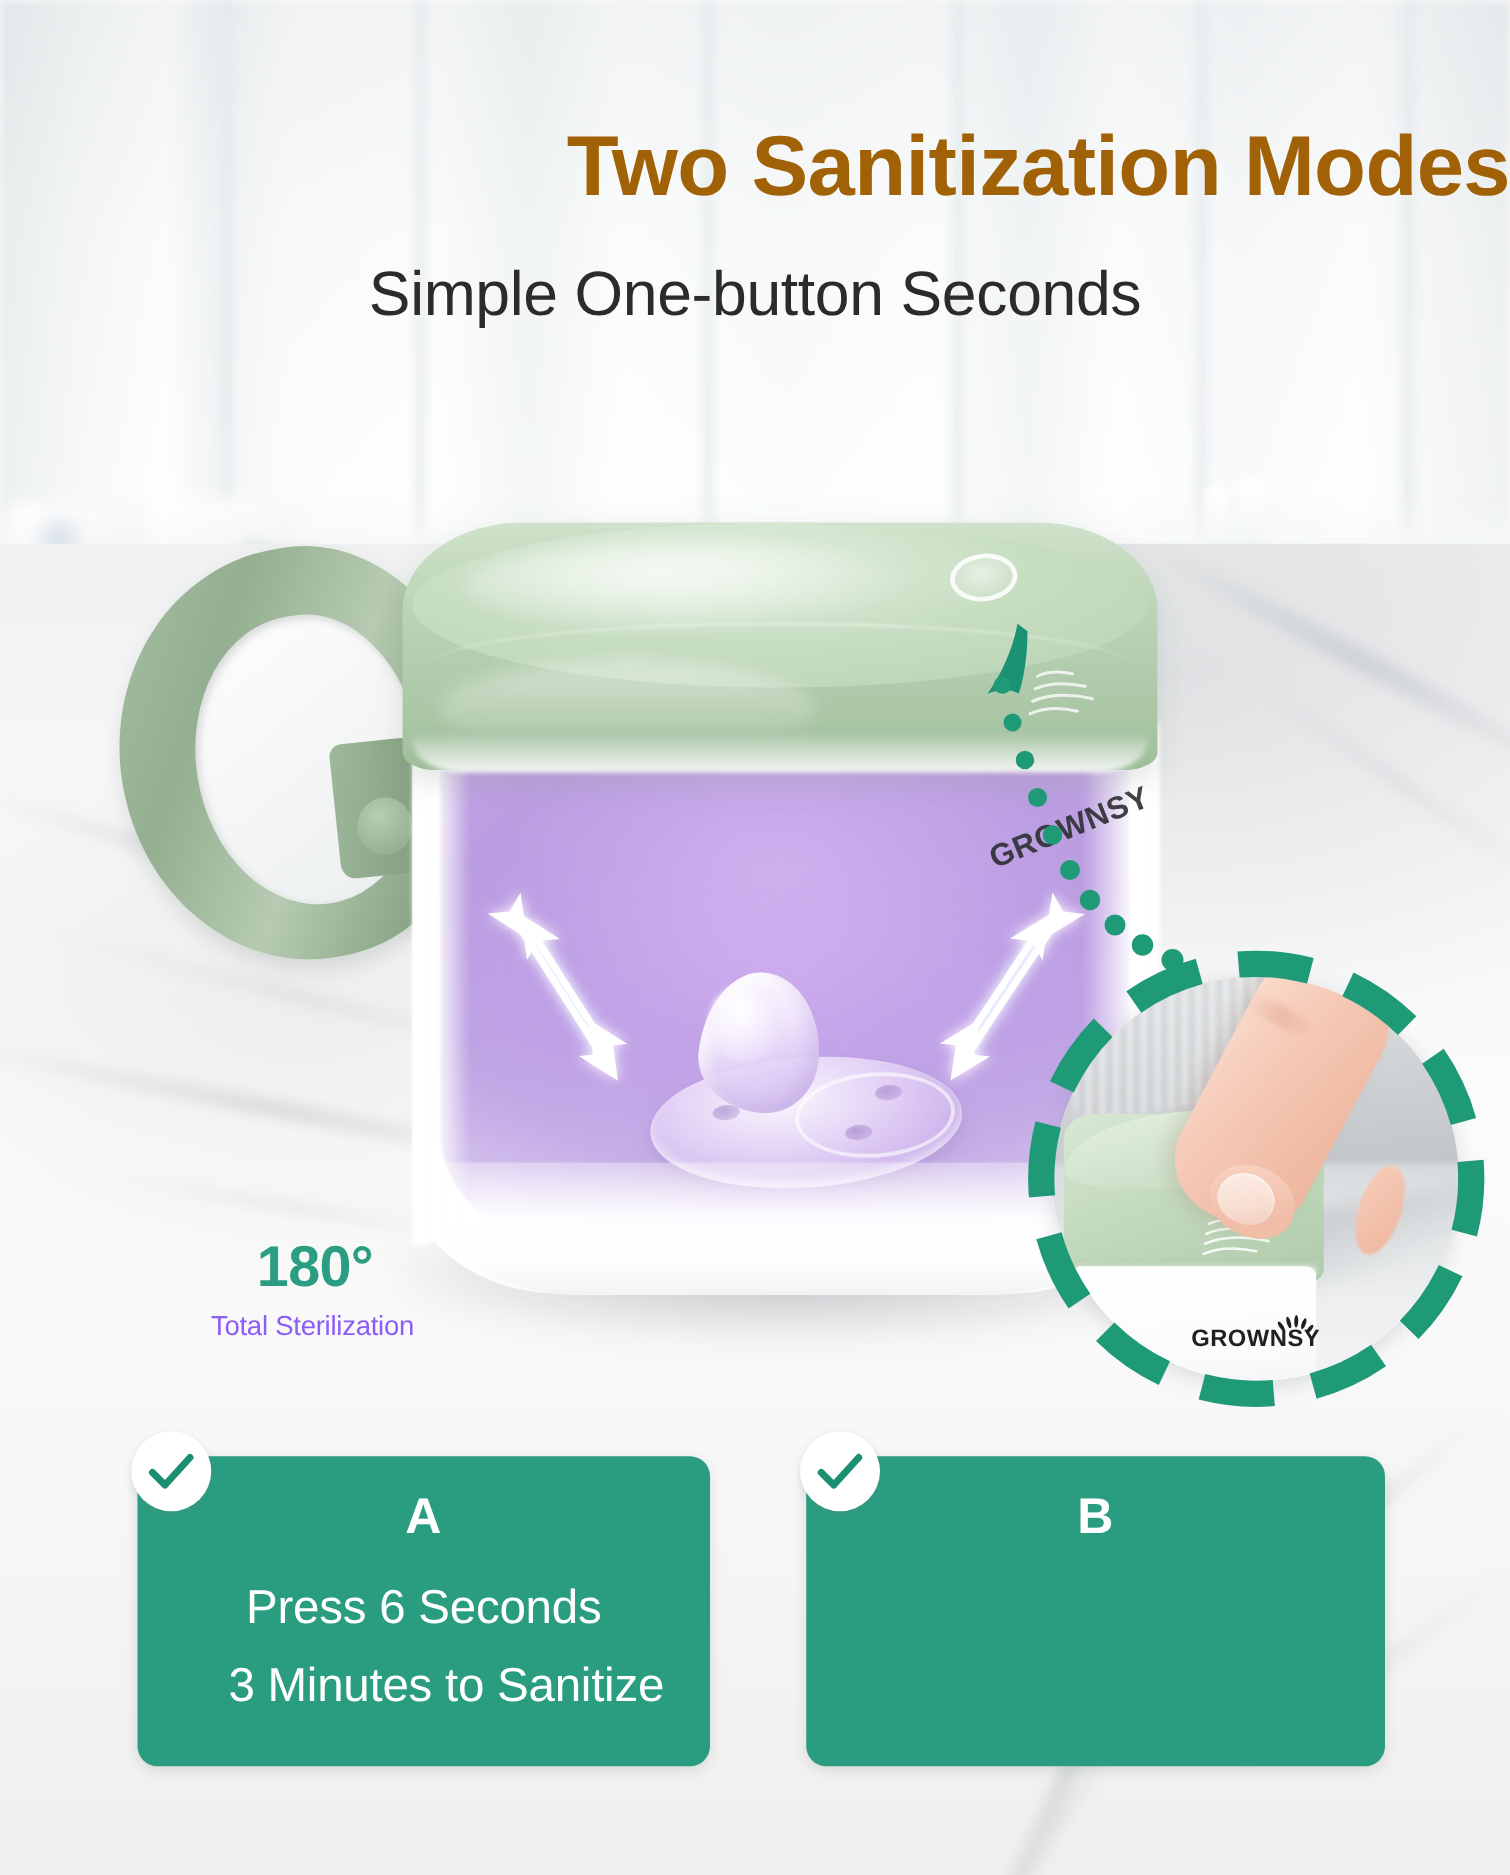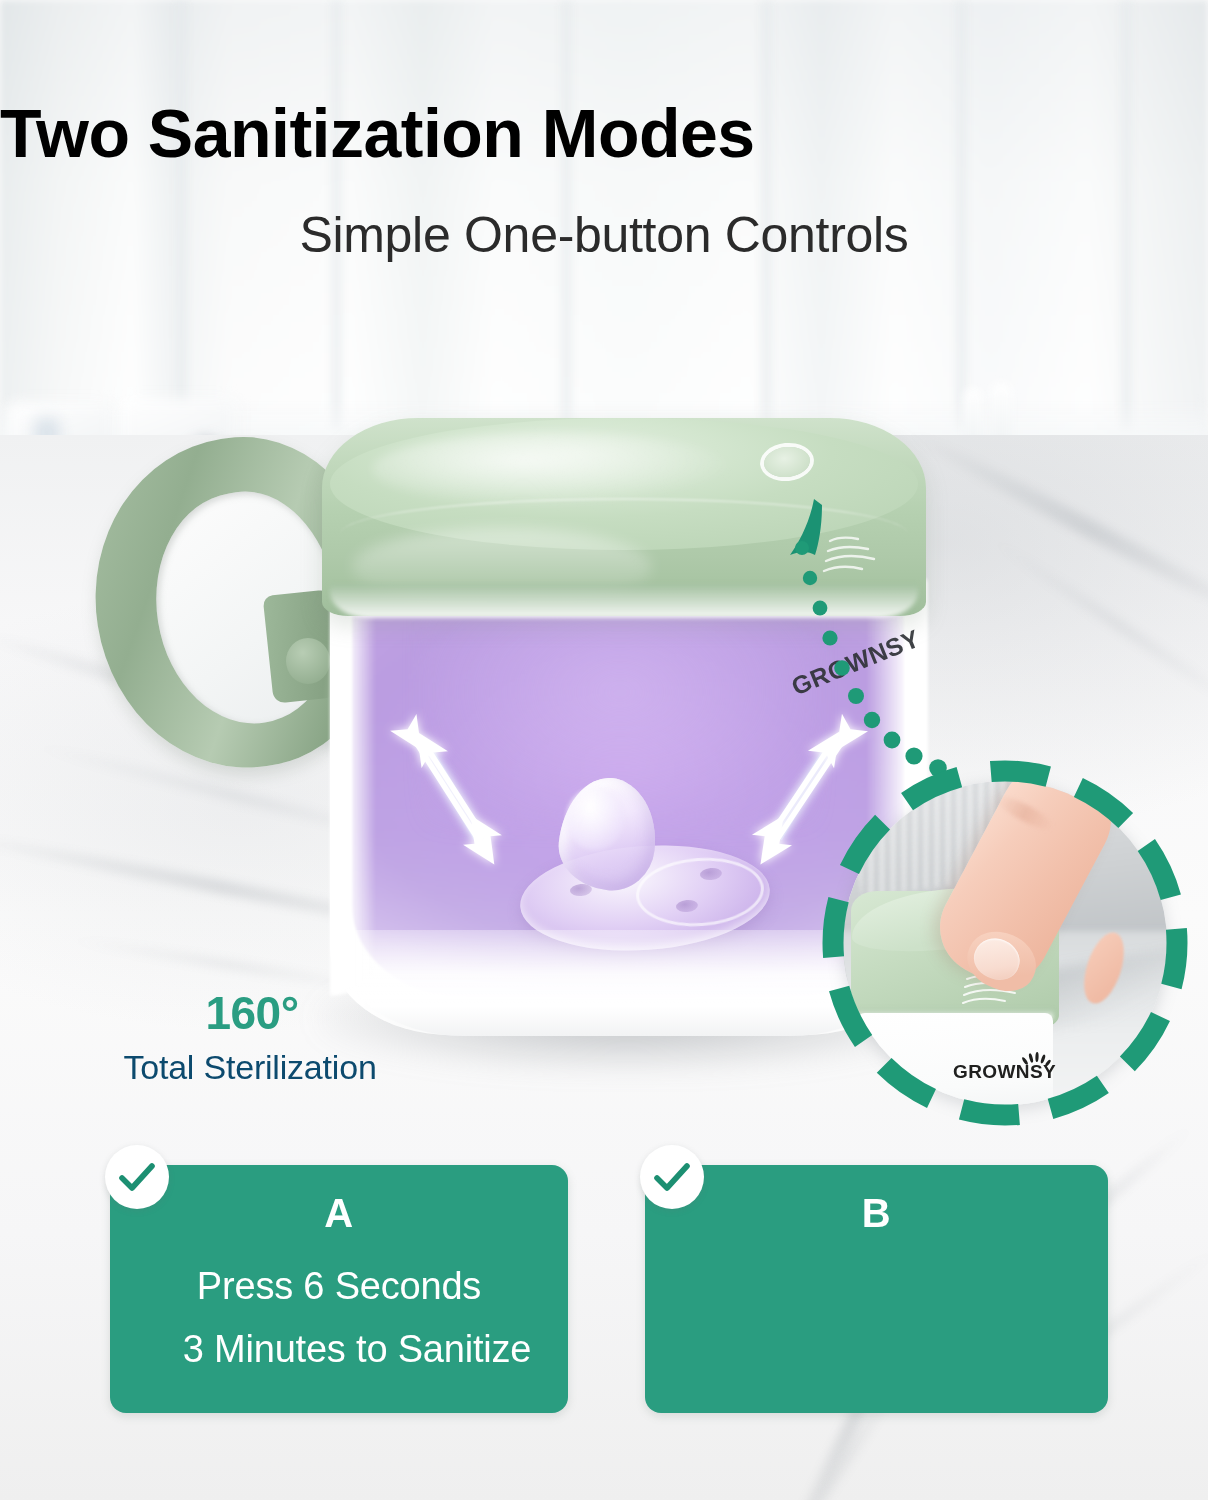--- a/index.html
+++ b/index.html
@@ -66,23 +66,23 @@
   }
   .vein {
     position:absolute; background:linear-gradient(90deg,rgba(150,156,162,0),rgba(136,143,150,.55),rgba(150,156,162,0));
     filter:blur(5px); border-radius:50%;
   }
   .vein.soft { opacity:.42; }
   .vein.faint { opacity:.22; }
 
   
   .headline {
-    position:absolute; left:0; top:94px; width:1208px; text-align:left;
+    position:absolute; left:0; top:94px; width:1208px; text-align:right;
     font-size:68px; font-weight:700; letter-spacing:-.5px;
-    color:#000000;
+    color:#a16207;
   }
   .subhead {
     position:absolute; left:0; top:206px; width:1208px; text-align:center;
     font-size:50px; font-weight:400; color:#2b2b2b; letter-spacing:-.3px;
   }
 
   
   #product { position:absolute; left:0; top:0; width:1208px; height:1500px; }
 
   .shadow-ground {
@@ -351,21 +351,21 @@
   }
   .inset-ring { position:absolute; left:0; top:0; width:366px; height:366px; }
 
   
   .cal-360 {
     position:absolute; left:96px; top:986px; width:312px; text-align:center;
     font-size:46px; font-weight:700; color:#2a9d82; letter-spacing:-.5px;
   }
   .cal-360-sub {
     position:absolute; left:60px; top:1048px; width:380px; text-align:center;
-    font-size:34px; font-weight:400; color:#0c4a6e; letter-spacing:-.2px;
+    font-size:22px; font-weight:400; color:#8b5cf6; letter-spacing:-.2px;
   }
 
   
   .card {
     position:absolute; border-radius:16px;
     background:#2a9d80;
     box-shadow:0 3px 10px rgba(90,110,100,.18);
     color:#ffffff; text-align:center;
   }
   .card-a { left:110px; top:1165px; width:458px; height:248px; }
@@ -418,21 +418,21 @@
   <div class="vein soft" style="left:640px; top:1420px; width:420px; height:14px; transform:rotate(-64deg);"></div>
   <div class="vein faint" style="left:700px; top:1450px; width:300px; height:10px; transform:rotate(-58deg);"></div>
   <div class="vein soft" style="left:860px; top:1240px; width:380px; height:12px; transform:rotate(-40deg);"></div>
   <div class="vein faint" style="left:950px; top:1330px; width:300px; height:10px; transform:rotate(-36deg);"></div>
   <div class="vein faint" style="left:330px; top:1240px; width:260px; height:9px;  transform:rotate(-30deg);"></div>
   <div class="vein soft" style="left:880px; top:520px;  width:420px; height:18px; transform:rotate(28deg);"></div>
   <div class="vein faint" style="left:960px; top:620px;  width:320px; height:12px; transform:rotate(34deg);"></div>
 </div>
 
 <div class="headline">Two Sanitization Modes</div>
-<div class="subhead">Simple One-button Controls</div>
+<div class="subhead">Simple One-button Seconds</div>
 
 <div id="product">
 
   <div class="shadow-ground"></div>
 
   <div class="strap-outer"></div>
   <div class="strap-hole"></div>
   <div class="strap-tab"></div>
   <div class="strap-peg"></div>
 
@@ -558,21 +558,21 @@
       <div class="finger-side"></div>
     </div>
 
     <svg class="inset-ring" viewBox="0 0 366 366">
       <circle cx="183" cy="183" r="172" fill="none" stroke="#1f9a77" stroke-width="21" stroke-dasharray="58 32" stroke-dashoffset="14" stroke-linecap="butt"></circle>
     </svg>
   </div>
 
 </div>
 
-<div class="cal-360">160°</div>
+<div class="cal-360">180°</div>
 <div class="cal-360-sub">Total Sterilization</div>
 
 <div class="card card-a">
   <div class="card-letter">A</div>
   <div class="card-l1">Press 6 Seconds</div>
   <div class="card-l2">3 Minutes to Sanitize</div>
 </div>
 <div class="check-badge badge-a">
   <svg viewBox="0 0 64 64" width="64" height="64">
     <path d="M17,33 L27,43 L47,21" fill="none" stroke="#1c8f72" stroke-width="5.6" stroke-linecap="round" stroke-linejoin="round"></path>

